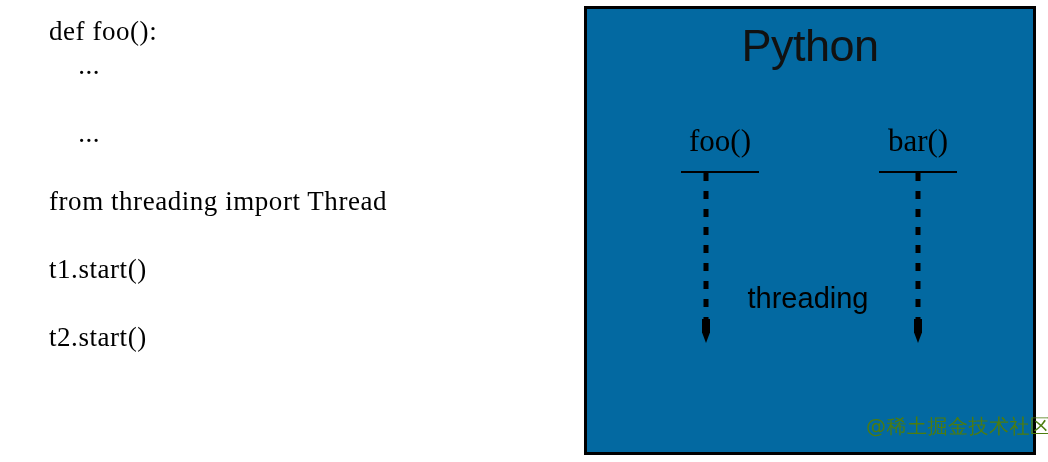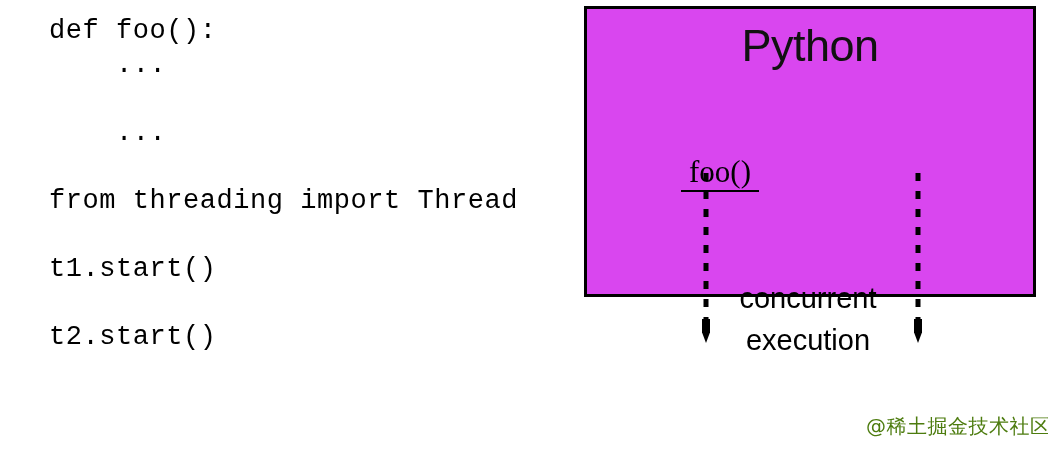--- a/index.html
+++ b/index.html
@@ -16,42 +16,42 @@
   }
 
   
   #code-panel {
     position: absolute;
     left: 49px;
     top: 14px;
     width: 500px;
   }
   .code-line {
-    font-family: Liberation Mono, monospace;
+    font-family: Liberation Serif, serif;
     font-size: 27px;
     line-height: 34px;
     height: 34px;
     color: #000000;
     white-space: pre;
     letter-spacing: 0.55px;
   }
   .code-line.blank {
     color: transparent;
   }
 
   
   #python-box {
     position: absolute;
     left: 584px;
     top: 6px;
     width: 452px;
-    height: 291px;
+    height: 449px;
     border: 3px solid #000000;
     box-sizing: border-box;
-    background: #d946ef;
+    background: #0369a1;
   }
   #python-title {
     position: absolute;
     left: 0;
     right: 0;
     top: 12px;
     text-align: center;
     font-family: "Liberation Sans", sans-serif;
     font-size: 45px;
     line-height: 50px;
@@ -61,22 +61,21 @@
   }
 
   .thread-label {
     position: absolute;
     font-family: "Liberation Serif", serif;
     font-size: 31px;
     line-height: 34px;
     color: #000000;
     text-align: center;
     border-bottom: 2px solid #000000;
-    padding-bottom: 1px;
-    margin-top: 31px;
+    padding-bottom: 13px;
   }
   #label-foo {
     left: 94px;
     top: 115px;
     width: 78px;
   }
   #label-bar {
     left: 292px;
     top: 115px;
     width: 78px;
@@ -132,35 +131,35 @@
   <div class="code-line">t1.start()</div>
   <div class="code-line blank"></div>
   <div class="code-line">t2.start()</div>
 </div>
 
 <div id="python-box">
 
   <div id="python-title">Python</div>
 
   <div class="thread-label" id="label-foo">foo()</div>
+  <div class="thread-label" id="label-bar">bar()</div>
 
   <div class="arrow" id="arrow-foo">
     <svg width="8" height="170" viewBox="0 0 8 170" xmlns="http://www.w3.org/2000/svg">
       <line x1="4" y1="0" x2="4" y2="148" stroke="#000000" stroke-width="5" stroke-dasharray="8 10"></line>
       <polygon points="4,170 -5,146 13,146" fill="#000000"></polygon>
     </svg>
   </div>
 
   <div class="arrow" id="arrow-bar">
     <svg width="8" height="170" viewBox="0 0 8 170" xmlns="http://www.w3.org/2000/svg">
       <line x1="4" y1="0" x2="4" y2="148" stroke="#000000" stroke-width="5" stroke-dasharray="8 10"></line>
       <polygon points="4,170 -5,146 13,146" fill="#000000"></polygon>
     </svg>
   </div>
 
   <div id="concurrent-label">
-    <div>concurrent</div>
-    <div>execution</div>
+    <div>threading</div>
   </div>
 
 </div>
 
 <div id="watermark">@稀土掘金技术社区</div>
 
 </body></html>

